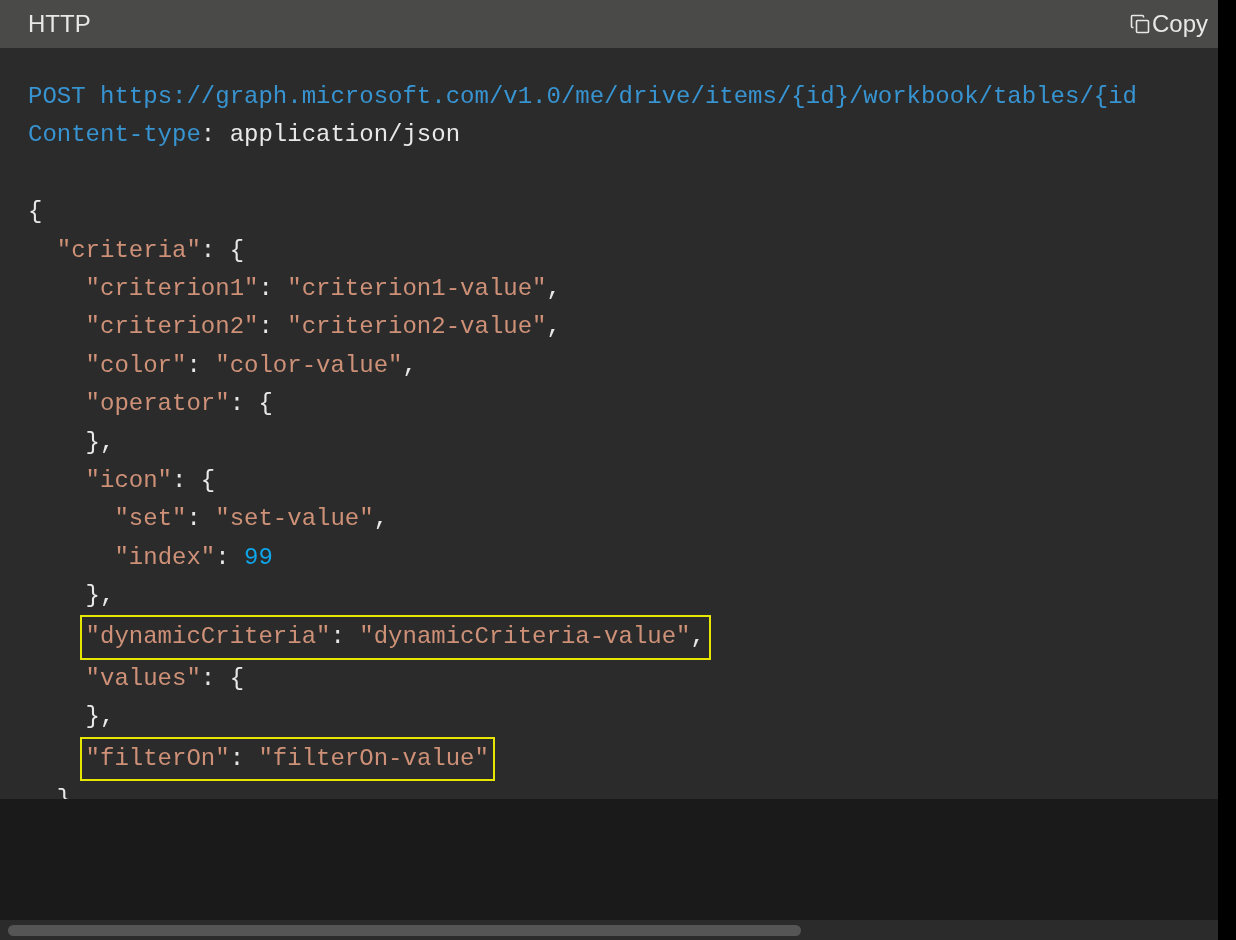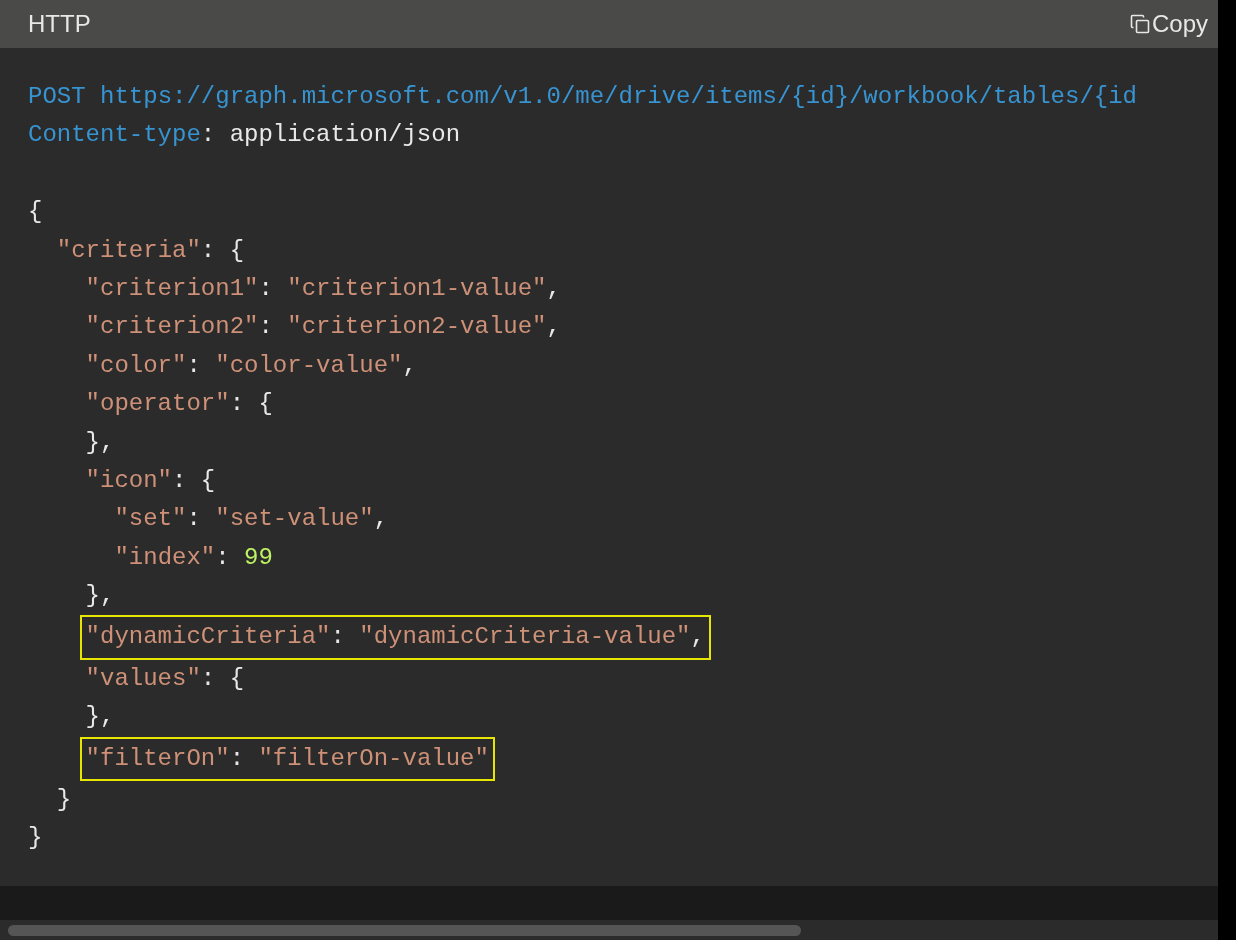--- a/index.html
+++ b/index.html
@@ -41,26 +41,26 @@
     }
     .code-area {
       background: #2b2b2b;
       padding: 30px 28px 40px 28px;
       font-family: 'Consolas', 'Monaco', 'Courier New', monospace;
       font-size: 24px;
       line-height: 1.6;
       color: #e8e8e8;
       white-space: pre;
       overflow-x: hidden;
-      height: 838px;
+      height: 751px;
       position: relative;
     }
     .kw { color: #3794d1; }
     .str { color: #ce9178; }
-    .num { color: #bef264; }
+    .num { color: #0ea5e9; }
     .hl {
       border: 2px solid #e6e600;
       padding: 1px 4px 1px 4px;
       margin-left: -6px;
       display: inline-block;
     }
     .code-line { display: block; }
     .scrollbar-track {
       position: absolute;
       bottom: 0;

